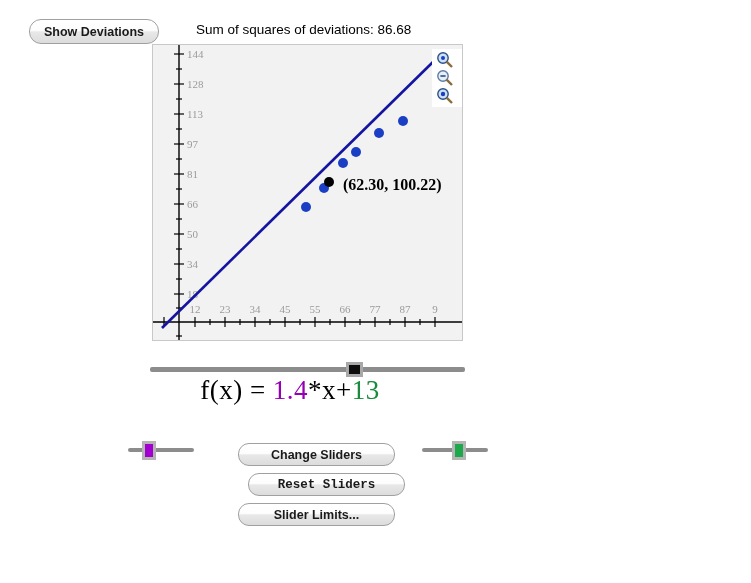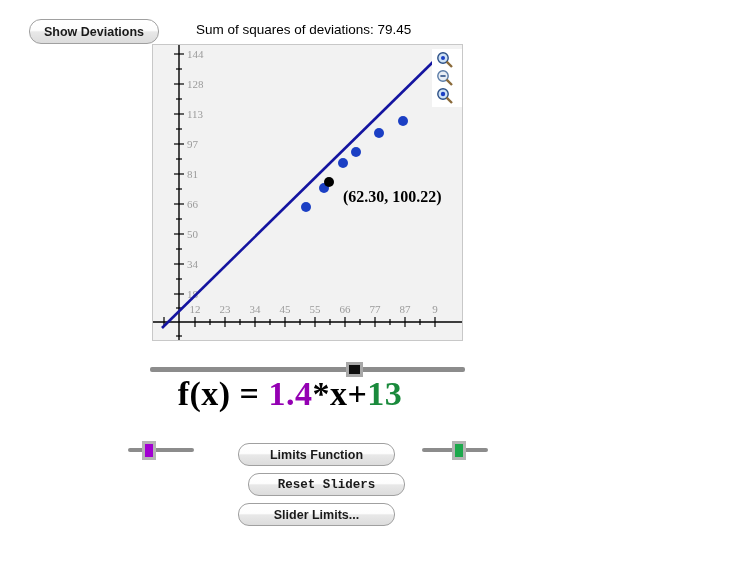--- a/index.html
+++ b/index.html
@@ -51,21 +51,21 @@
   .zoom-ic{display:block;width:22px;height:18px;}
 
   
   #hslider{position:absolute;left:150px;top:362px;width:315px;height:14px;}
   #hslider .track{position:absolute;left:0;top:5px;width:315px;height:5px;background:#8c8c8c;border-radius:2px;}
   #hslider .thumb{position:absolute;left:196px;top:0px;width:17px;height:15px;
     background:#0d0d0d;border:3px solid #a8a8a8;box-sizing:border-box;}
 
   
   #fx{position:absolute;left:0;top:375px;width:580px;text-align:center;
-      font-family:"Liberation Serif",serif;font-weight:bold;font-size:34px;letter-spacing:.5px;}
+      font-family:"Liberation Serif",serif;font-weight:normal;font-size:27px;letter-spacing:.5px;}
   #fx .slope{color:#9400b3;}
   #fx .intercept{color:#1a8a3c;}
 
   
   .psl{position:absolute;height:24px;}
   .psl .track{position:absolute;top:10px;height:4px;background:#8c8c8c;border-radius:2px;left:0;right:0;}
   .psl .thumb{position:absolute;top:3px;width:14px;height:19px;box-sizing:border-box;
      border:3px solid #b4b4b4;}
   #slider-slope{left:128px;top:438px;width:66px;}
   #slider-slope .thumb{left:14px;background:#a100d1;}
@@ -77,21 +77,21 @@
   #reset-sliders{position:absolute;left:248px;top:473px;width:135px;font-family:Liberation Mono, monospace;}
   #slider-limits{position:absolute;left:238px;top:503px;width:135px;}
 
   
   #right-panel{position:absolute;left:580px;top:0;width:171px;height:583px;}
 </style>
 </head>
 <body>
 
 <div class="aqua-btn" id="show-deviations">Show Deviations</div>
-<div id="sos-text">Sum of squares of deviations: 79.45</div>
+<div id="sos-text">Sum of squares of deviations: 86.68</div>
 
 <div id="graph-panel">
   <svg id="graph-svg" width="311" height="297">
 
     <line x1="26" y1="0" x2="26" y2="297" stroke="#000" stroke-width="1.4"></line>
     <line x1="0" y1="277" x2="311" y2="277" stroke="#000" stroke-width="1.4"></line>
 
     <g stroke="#000" stroke-width="1.2">
       <line x1="21" y1="9" x2="31" y2="9"></line>
       <line x1="23" y1="24" x2="29" y2="24"></line>
@@ -164,21 +164,21 @@
       <circle cx="171" cy="143" r="5"></circle>
       <circle cx="190" cy="118" r="5"></circle>
       <circle cx="203" cy="107" r="5"></circle>
       <circle cx="226" cy="88" r="5"></circle>
       <circle cx="250" cy="76" r="5"></circle>
     </g>
 
     <circle cx="176" cy="137" r="5" fill="#000"></circle>
   </svg>
 
-  <div style="position:absolute;left:190px;top:143px;font-family:'Liberation Serif',serif;
+  <div style="position:absolute;left:190px;top:131px;font-family:'Liberation Serif',serif;
               font-weight:bold;font-size:16px;color:#000;white-space:nowrap;">(62.30, 100.22)</div>
 
   <div id="zoom-tools">
     <svg class="zoom-ic" viewBox="0 0 22 18">
       <circle cx="9" cy="7" r="5.2" fill="#cfe2f5" stroke="#2b4f86" stroke-width="1.4"></circle>
       <circle cx="9" cy="7" r="2" fill="#1b3fc4"></circle>
       <line x1="12.6" y1="10.6" x2="18" y2="16" stroke="#8a6a3a" stroke-width="2.4"></line>
     </svg>
     <svg class="zoom-ic" viewBox="0 0 22 18">
       <circle cx="9" cy="7" r="5.2" fill="#e8eef5" stroke="#5a7ba6" stroke-width="1.4"></circle>
@@ -202,21 +202,21 @@
 
 <div class="psl" id="slider-slope">
   <div class="track"></div>
   <div class="thumb"></div>
 </div>
 <div class="psl" id="slider-intercept">
   <div class="track"></div>
   <div class="thumb"></div>
 </div>
 
-<div class="aqua-btn" id="change-function">Limits Function</div>
+<div class="aqua-btn" id="change-function">Change Sliders</div>
 <div class="aqua-btn" id="reset-sliders">Reset Sliders</div>
 <div class="aqua-btn" id="slider-limits">Slider Limits...</div>
 
 <div id="right-panel">
 
   
 
   
 
   

